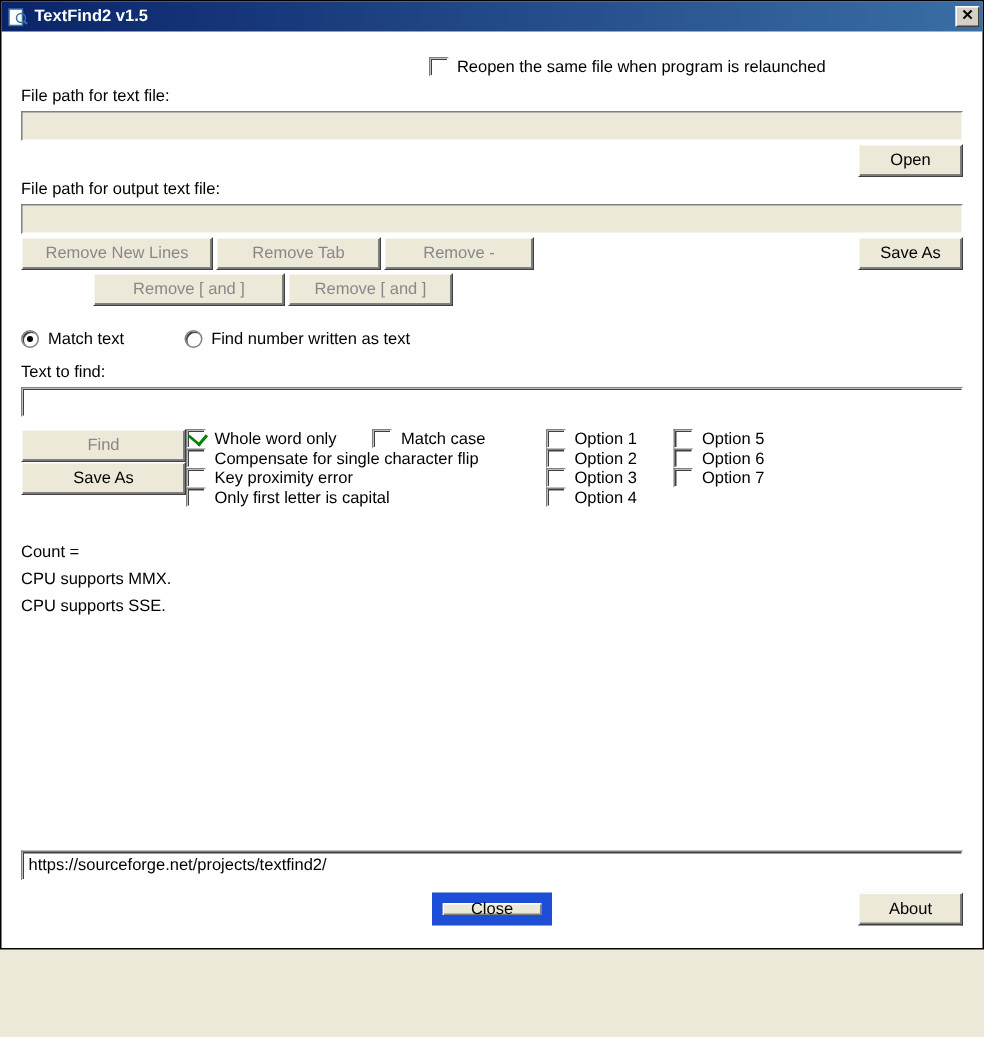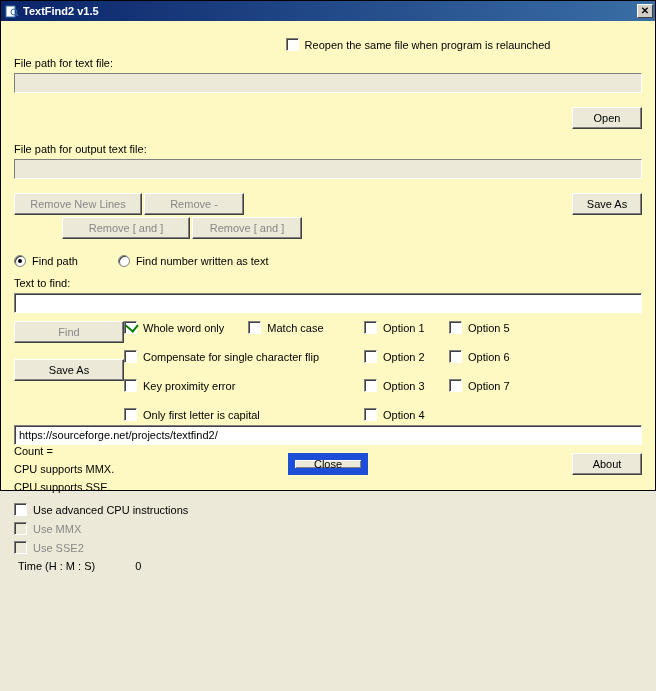--- a/index.html
+++ b/index.html
@@ -6,21 +6,21 @@
   html, body { margin: 0; padding: 0; }
   body {
     font-family: Tahoma, "MS Sans Serif", sans-serif;
     font-size: 11px;
     background: #ECE9D8;
     color: #000;
     width: 656px;
     height: 691px;
     overflow: hidden;
   }
-  .window { width: 656px; height: 491px; border: 1px solid #000; background: #fef9c3; position: relative; }
+  .window { width: 656px; height: 633px; border: 1px solid #000; background: #ffffff; position: relative; }
   .titlebar {
     height: 20px;
     background: linear-gradient(to right, #0A246A, #3A6EA5);
     color: #fff;
     display: flex;
     align-items: center;
     padding: 0 2px 0 4px;
     font-weight: bold;
     font-size: 11px;
   }
@@ -118,38 +118,38 @@
     box-shadow: inset 1px 1px 0 #404040;
     background: #fff;
     height: 20px;
     padding: 2px 4px;
     font: inherit;
     color: #000;
   }
   .strip { display: flex; gap: 2px; margin-top: 4px; }
   .strip .btn { min-width: 120px; }
   .options-area { display: flex; gap: 0; margin-top: 8px; }
-  .opt-col { display: flex; flex-direction: column; gap: 16px; }
+  .opt-col { display: flex; flex-direction: column; gap: 0; }
   .opt-col.c1 { width: 110px; }
   .opt-col.c2 { width: 240px; }
   .opt-col.c3 { width: 85px; }
   .opt-col.c4 { width: 85px; }
   .status-block { margin-top: 24px; display: flex; flex-direction: column; gap: 6px; }
   .bottom-checks { margin-top: 10px; display: flex; flex-direction: column; gap: 6px; }
   .footer {
     position: absolute; left: 12px; right: 12px; bottom: 12px;
     display: flex; flex-direction: column; gap: 6px;
   }
   .footer-row1 { display: flex; gap: 8px; }
   .footer-row1 .textbox { flex: 1; }
   .footer-row2 { display: flex; align-items: center; position: relative; height: 26px; }
   .footer-row2 .centered { position: absolute; left: 50%; transform: translateX(-50%); }
   .footer-row2 .right { margin-left: auto; }
   .mt4 { margin-top: 4px; }
-  .mt6 { margin-top: 14px; }
+  .mt6 { margin-top: 2px; }
   .mt10 { margin-top: 10px; }
   .mt16 { margin-top: 16px; }
   .right-align { display: flex; justify-content: flex-end; }
 </style>
 </head>
 <body>
 
 <div class="window">
   <div class="titlebar">
     <span class="icon">
@@ -185,36 +185,37 @@
 
     
     <div class="label mt6">File path for output text file:</div>
     <div class="sunken mt4"></div>
 
     
     <div class="mt6" style="display:flex; align-items:flex-start;">
       <div style="display:flex; flex-direction:column; gap:2px;">
         <div class="strip" style="margin-top:0;">
           <button class="btn disabled" style="min-width:128px;">Remove New Lines</button>
+          <button class="btn disabled" style="min-width:110px;">Remove Tab</button>
           <button class="btn disabled" style="min-width:100px;">Remove -</button>
         </div>
         <div class="strip" style="margin-top:0;padding-left:48px;">
           <button class="btn disabled" style="min-width:128px;">Remove [ and ]</button>
           <button class="btn disabled" style="min-width:110px;">Remove [ and ]</button>
         </div>
       </div>
       <div style="flex:1;"></div>
       <button class="btn" style="margin-top:0;">Save As</button>
     </div>
 
     
     <div class="row mt16" style="gap:40px;">
       <span class="radio">
         <span class="radbox checked"></span>
-        <span class="label">Find path</span>
+        <span class="label">Match text</span>
       </span>
       <span class="radio">
         <span class="radbox"></span>
         <span class="label">Find number written as text</span>
       </span>
     </div>
 
     
     <div class="label mt10">Text to find:</div>
     <input type="text" class="textbox mt4" style="width: 100%;" value="">
@@ -284,38 +285,20 @@
     </div>
 
     
     <div class="status-block">
       <span class="label">Count =</span>
       <span class="label">CPU supports MMX.</span>
       <span class="label">CPU supports SSE.</span>
     </div>
 
     
-    <div class="bottom-checks">
-      <span class="checkbox">
-        <span class="chkbox"></span>
-        <span class="label">Use advanced CPU instructions</span>
-      </span>
-      <span class="checkbox">
-        <span class="chkbox disabled"></span>
-        <span class="label disabled">Use MMX</span>
-      </span>
-      <span class="checkbox">
-        <span class="chkbox disabled"></span>
-        <span class="label disabled">Use SSE2</span>
-      </span>
-      <div class="row" style="gap:40px; margin-left:4px;">
-        <span class="label">Time (H : M : S)</span>
-        <span class="label">0</span>
-      </div>
-    </div>
 
     
     <div class="footer">
       <div class="footer-row1">
         <input type="text" class="textbox" value="https://sourceforge.net/projects/textfind2/" style="">
       </div>
       <div class="footer-row2">
         <button class="btn primary-outline centered" style="min-width:80px;">Close</button>
         <button class="btn right" style="min-width:70px;">About</button>
       </div>

